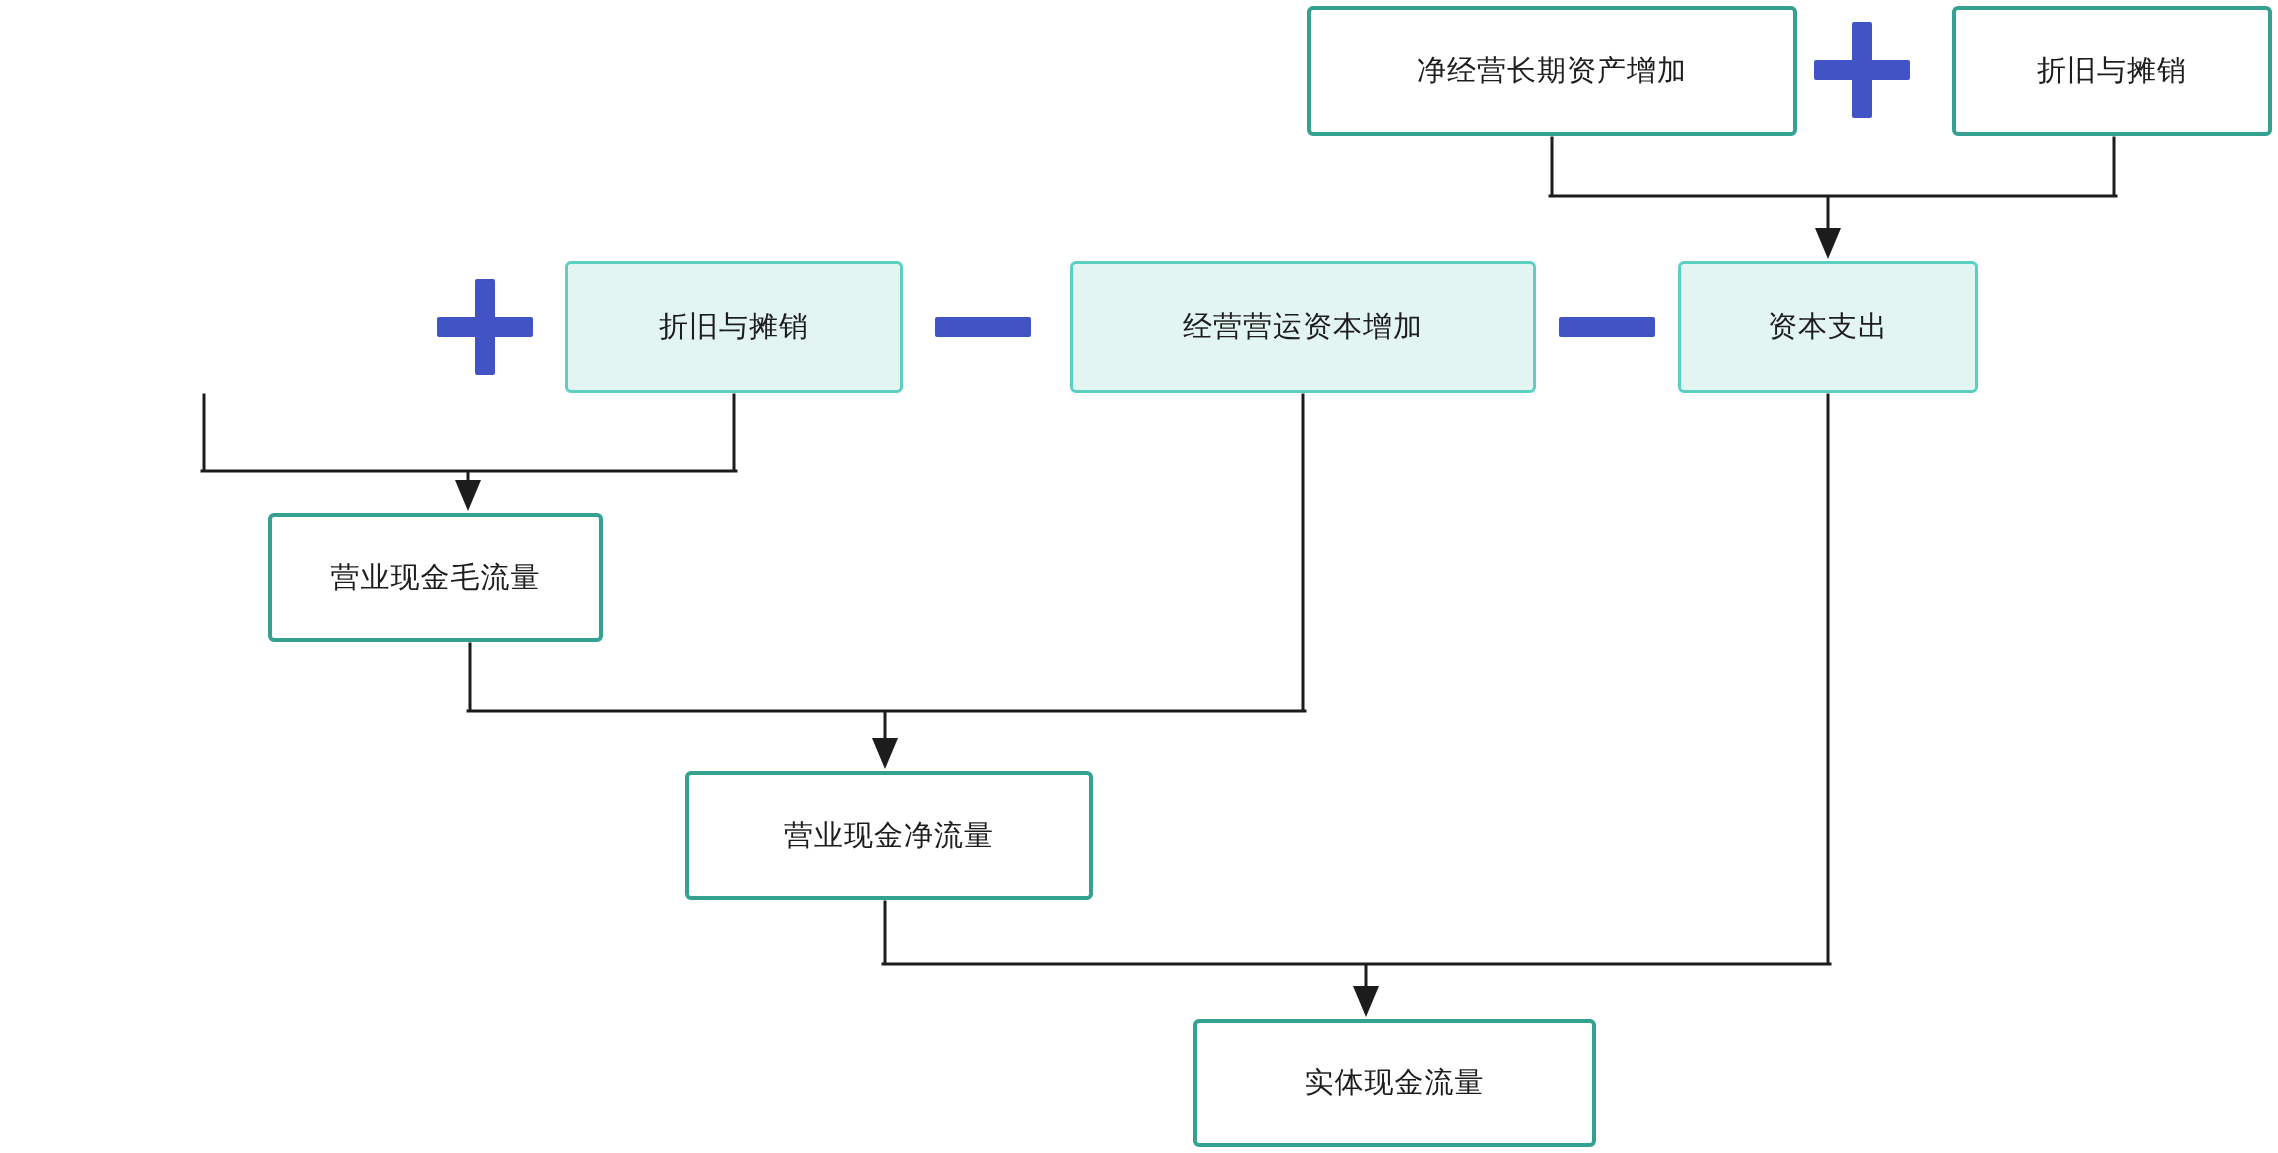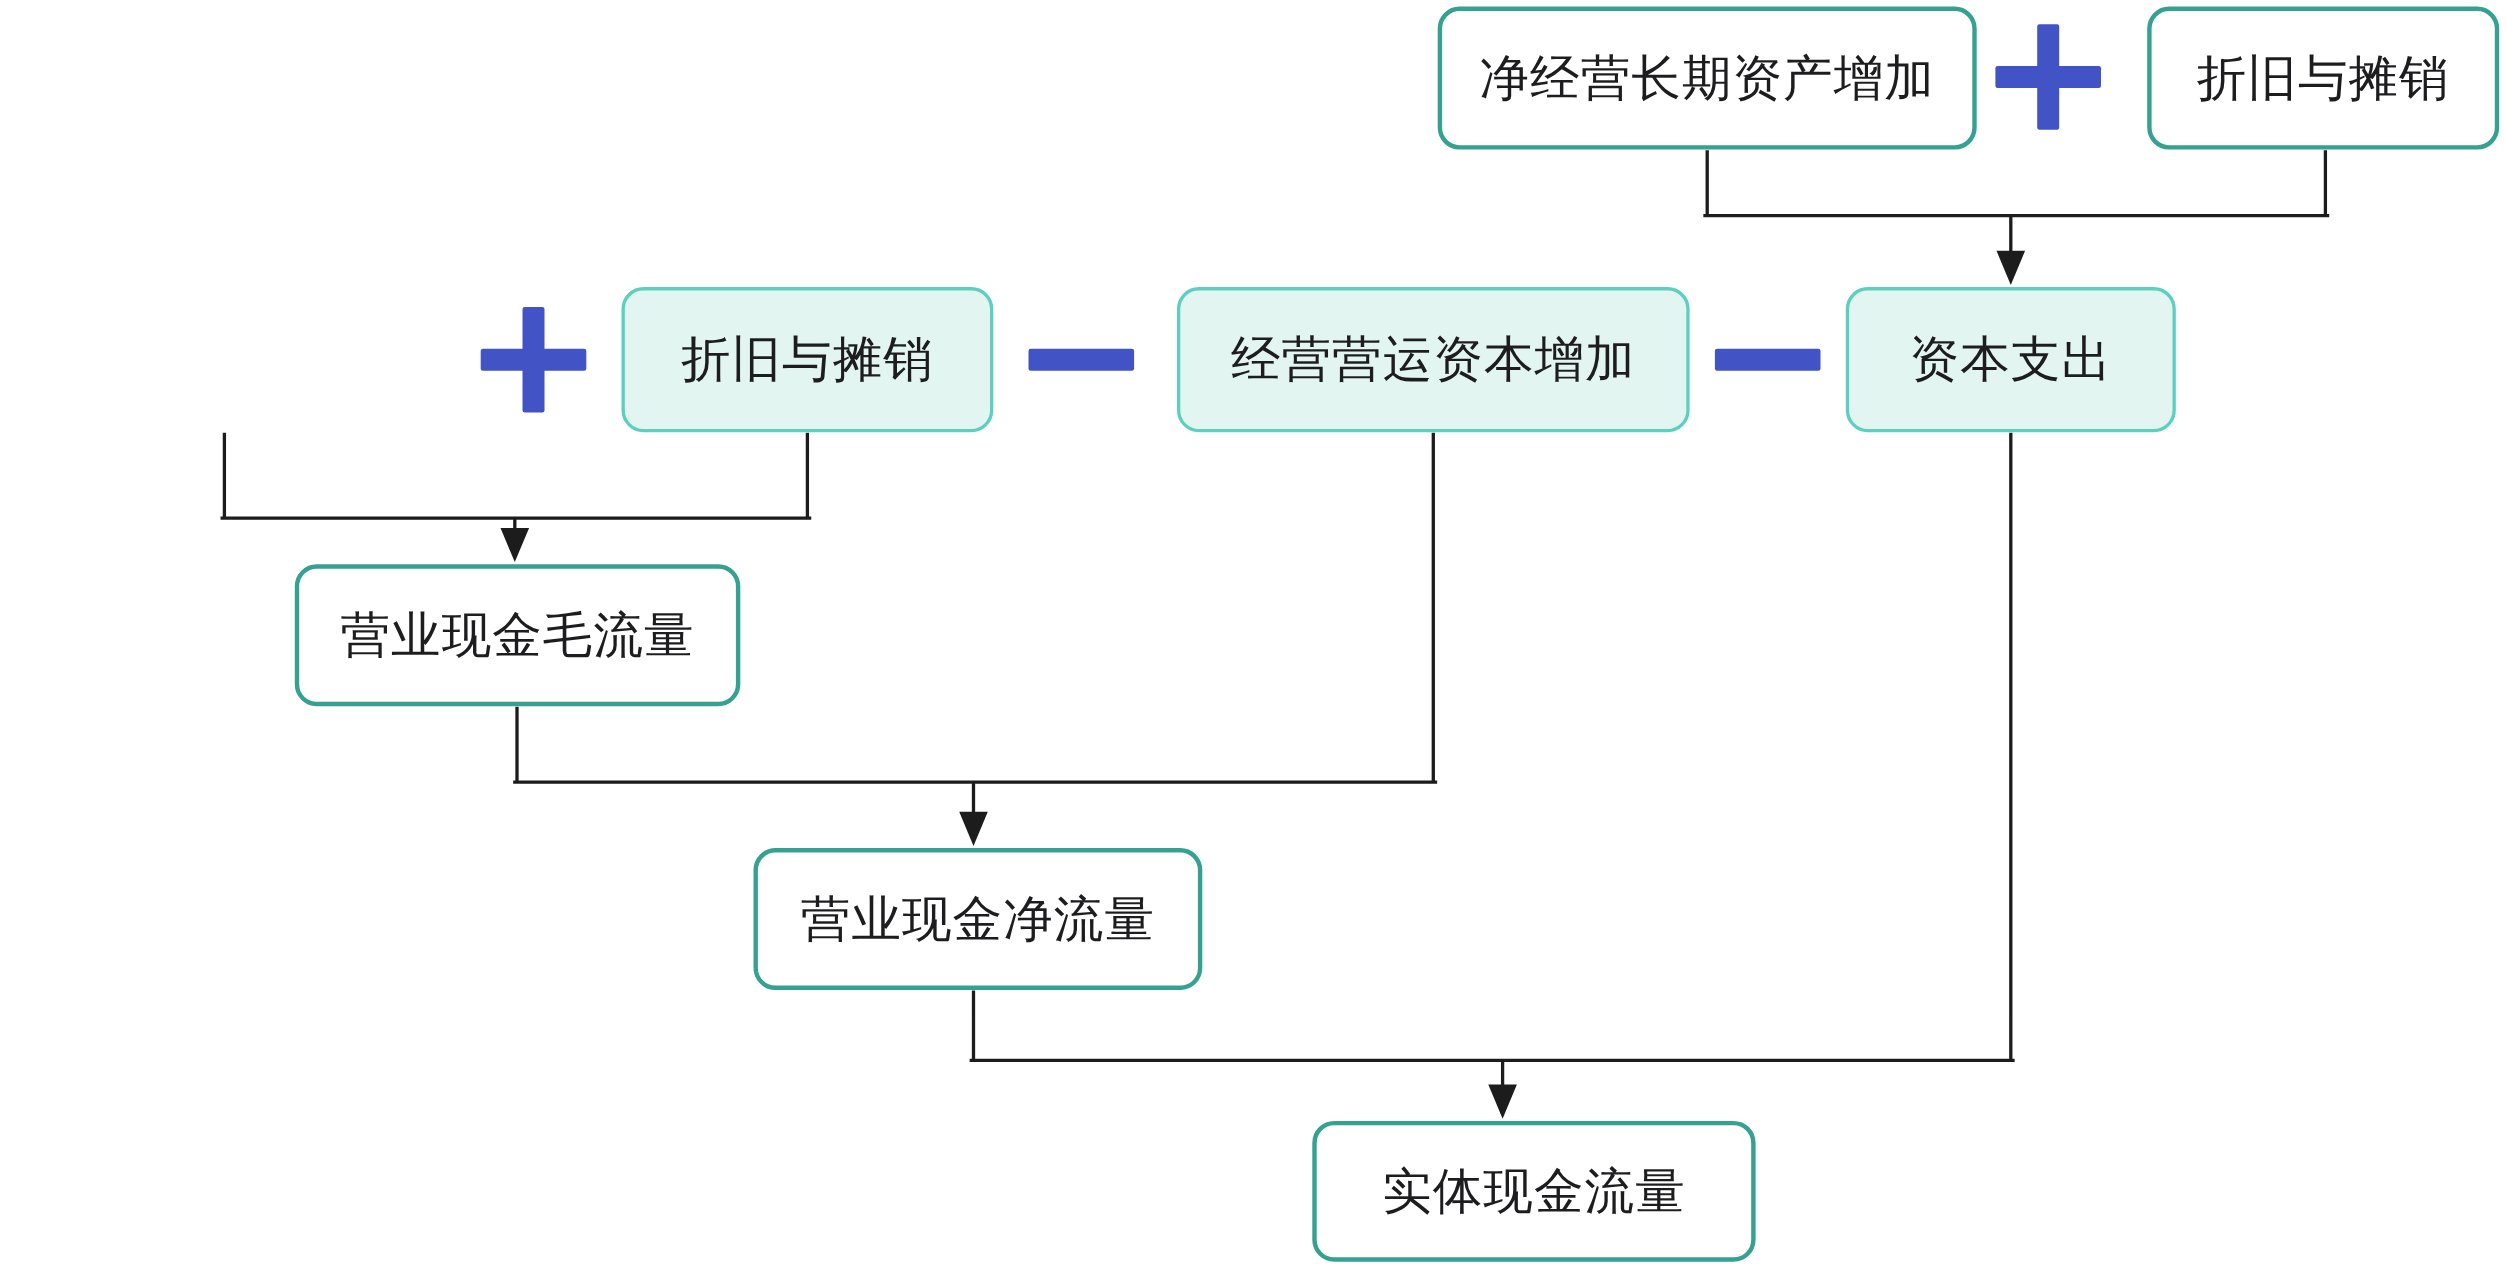--- a/index.html
+++ b/index.html
@@ -16,22 +16,22 @@
     background:#ffffff;
     font-family:"Liberation Sans",sans-serif;
     position:relative;overflow:hidden;
   }
   .canvas{position:absolute;left:0;top:0;width:2278px;height:1153px;}
   svg.wires{position:absolute;left:0;top:0;}
   .node{
     position:absolute;
     box-sizing:border-box;
     display:flex;align-items:center;justify-content:center;
-    border-radius:20px;
-    font-size:45px;
+    border-radius:6px;
+    font-size:29px;
     color:var(--text,#1d1d1f);
     letter-spacing:1px;
     white-space:nowrap;
     text-align:center;
   }
   .node.mint{
     background:var(--mint,#e3f5f1);
     border:3px solid var(--teal-light,#5bd0c0);
   }
   .node.white{
@@ -102,21 +102,21 @@
   </div>
 
   <div class="op minus" style="left:1559px;top:317px;">
     <span class="bar-h"></span>
   </div>
 
   <div class="node mint" style="left:1678px;top:261px;width:300px;height:132px;justify-content:center;">
     <span>资本支出</span>
   </div>
 
-  <div class="node white" style="left:268px;top:513px;width:405px;height:129px;">
+  <div class="node white" style="left:268px;top:513px;width:335px;height:129px;">
     <span>营业现金毛流量</span>
   </div>
 
   <div class="node white" style="left:685px;top:771px;width:408px;height:129px;">
     <span>营业现金净流量</span>
   </div>
 
   <div class="node white" style="left:1165px;top:1019px;width:403px;height:128px;margin-left:28px;">
     <span>实体现金流量</span>
   </div>

